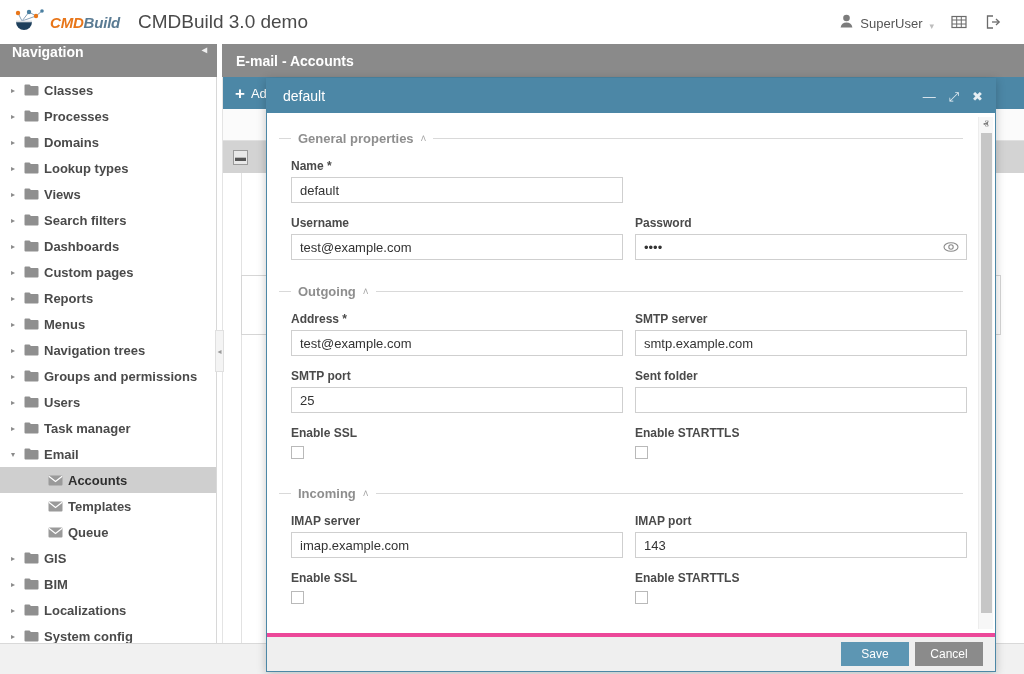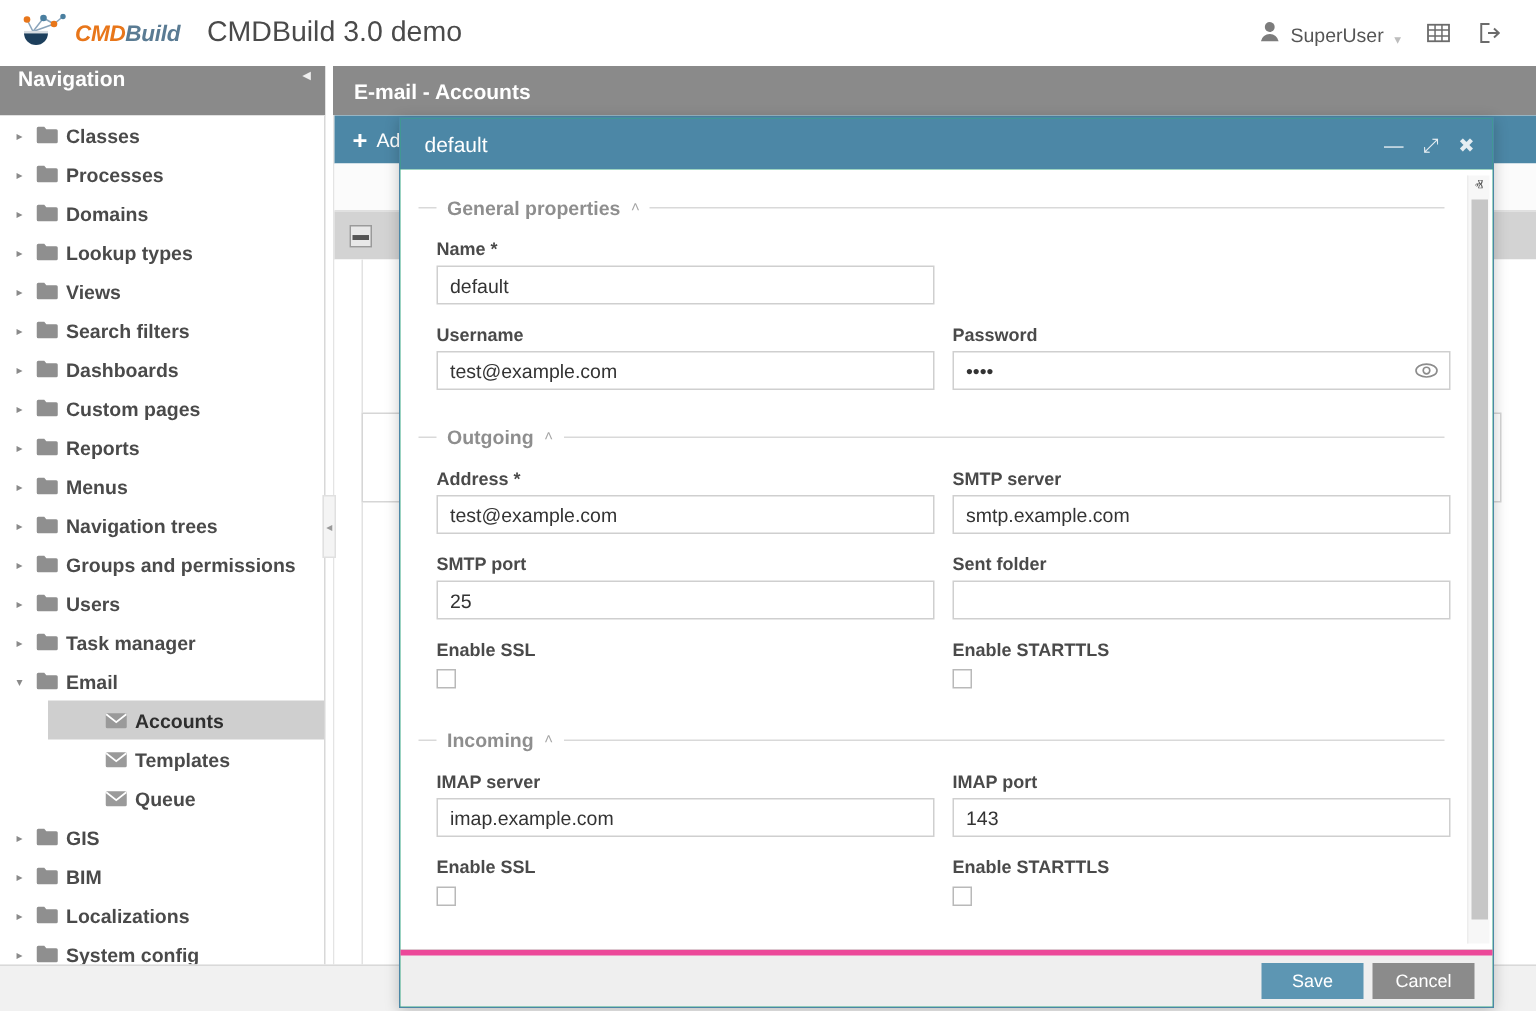--- a/index.html
+++ b/index.html
@@ -66,21 +66,21 @@
     height: 26px; display: flex; align-items: center; padding-left: 6px;
     font-size: 13px; color: #4a4a4a;
   }
   .nav-item.sel { background: #cfcfcf; }
   .nav-item.sel .nav-label { font-weight: bold; color: #2e2e2e; }
   .twisty {
     width: 14px; flex: none; font-size: 8px; color: #8a8a8a; text-align: center;
   }
   .nav-icon { width: 22px; flex: none; display: flex; align-items: center; justify-content: center; }
   .nav-label { margin-left: 2px; font-weight: bold; }
-  .nav-item.child { padding-left: 34px; margin-left: 32px; }
+  .nav-item.child { padding-left: 44px; }
 
   
   .main {
     position: absolute; left: 222px; top: 77px; width: 802px; height: 566px;
     background: #ffffff; border-left: 1px solid #e4e4e4;
   }
   .toolbar {
     position: absolute; left: 0; top: 0; width: 802px; height: 32px;
     background: #4c87a6; display: flex; align-items: center; color: #fff;
     font-size: 13px; padding-left: 12px; gap: 6px;

